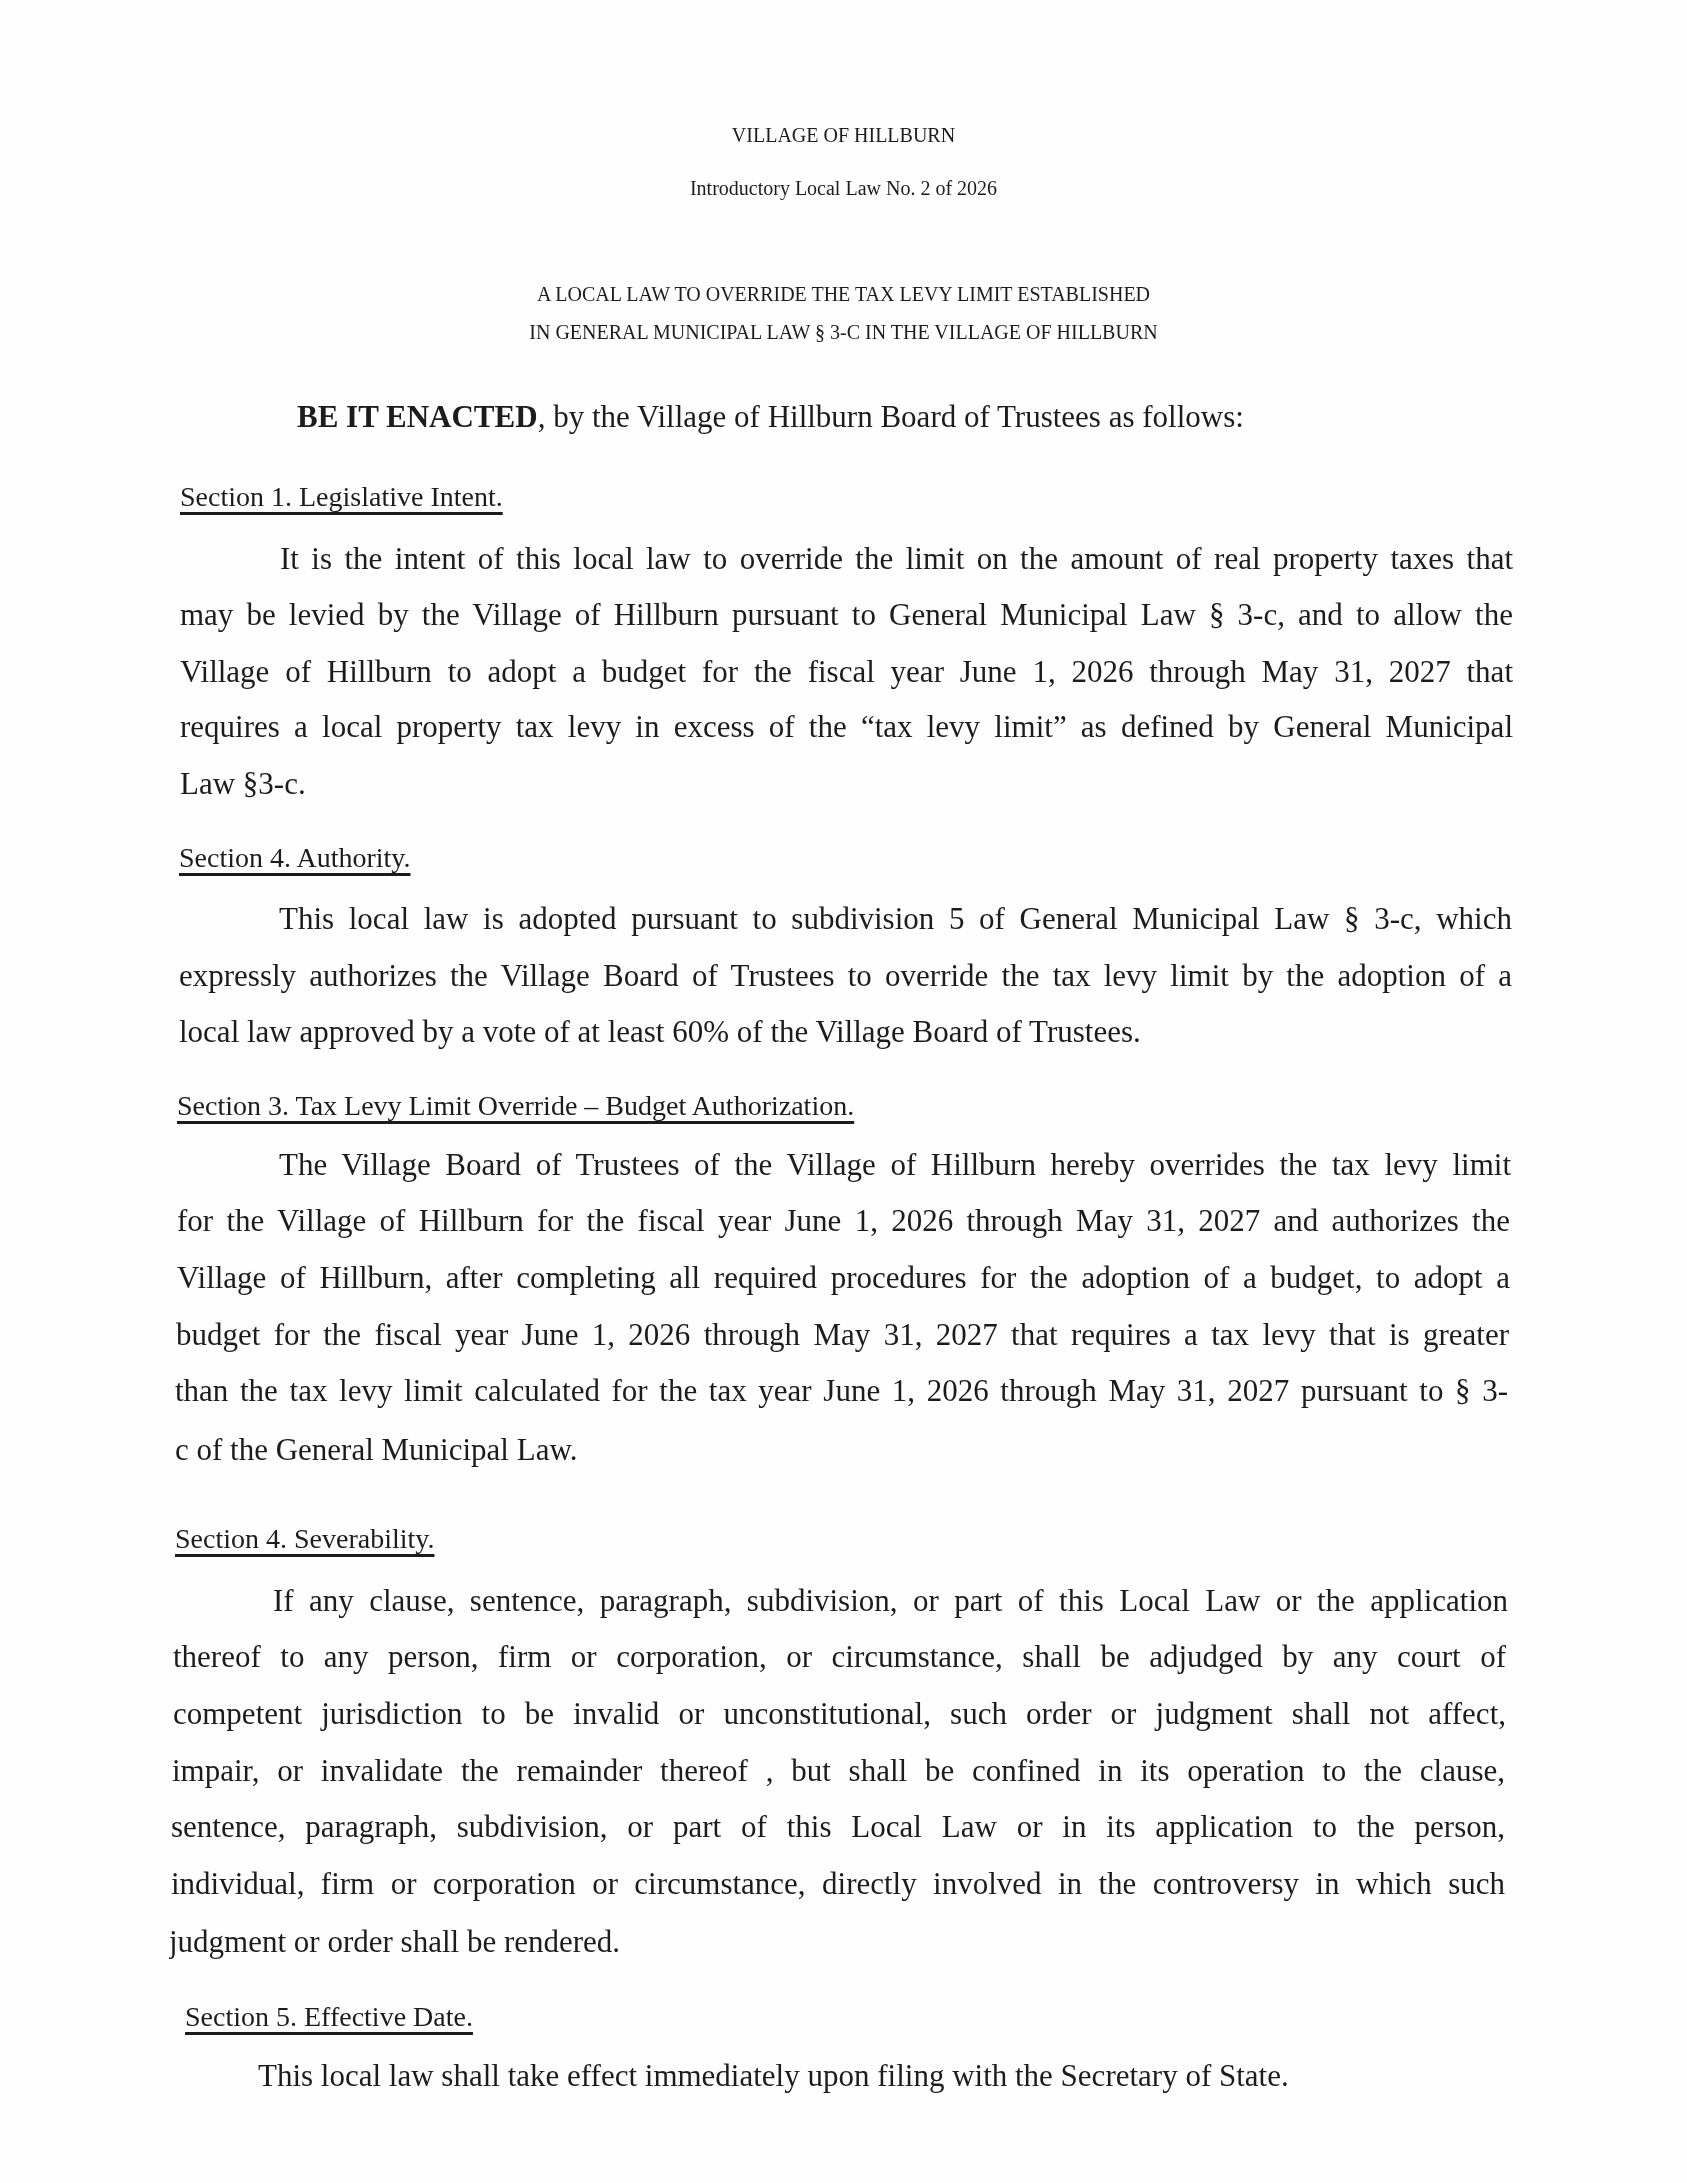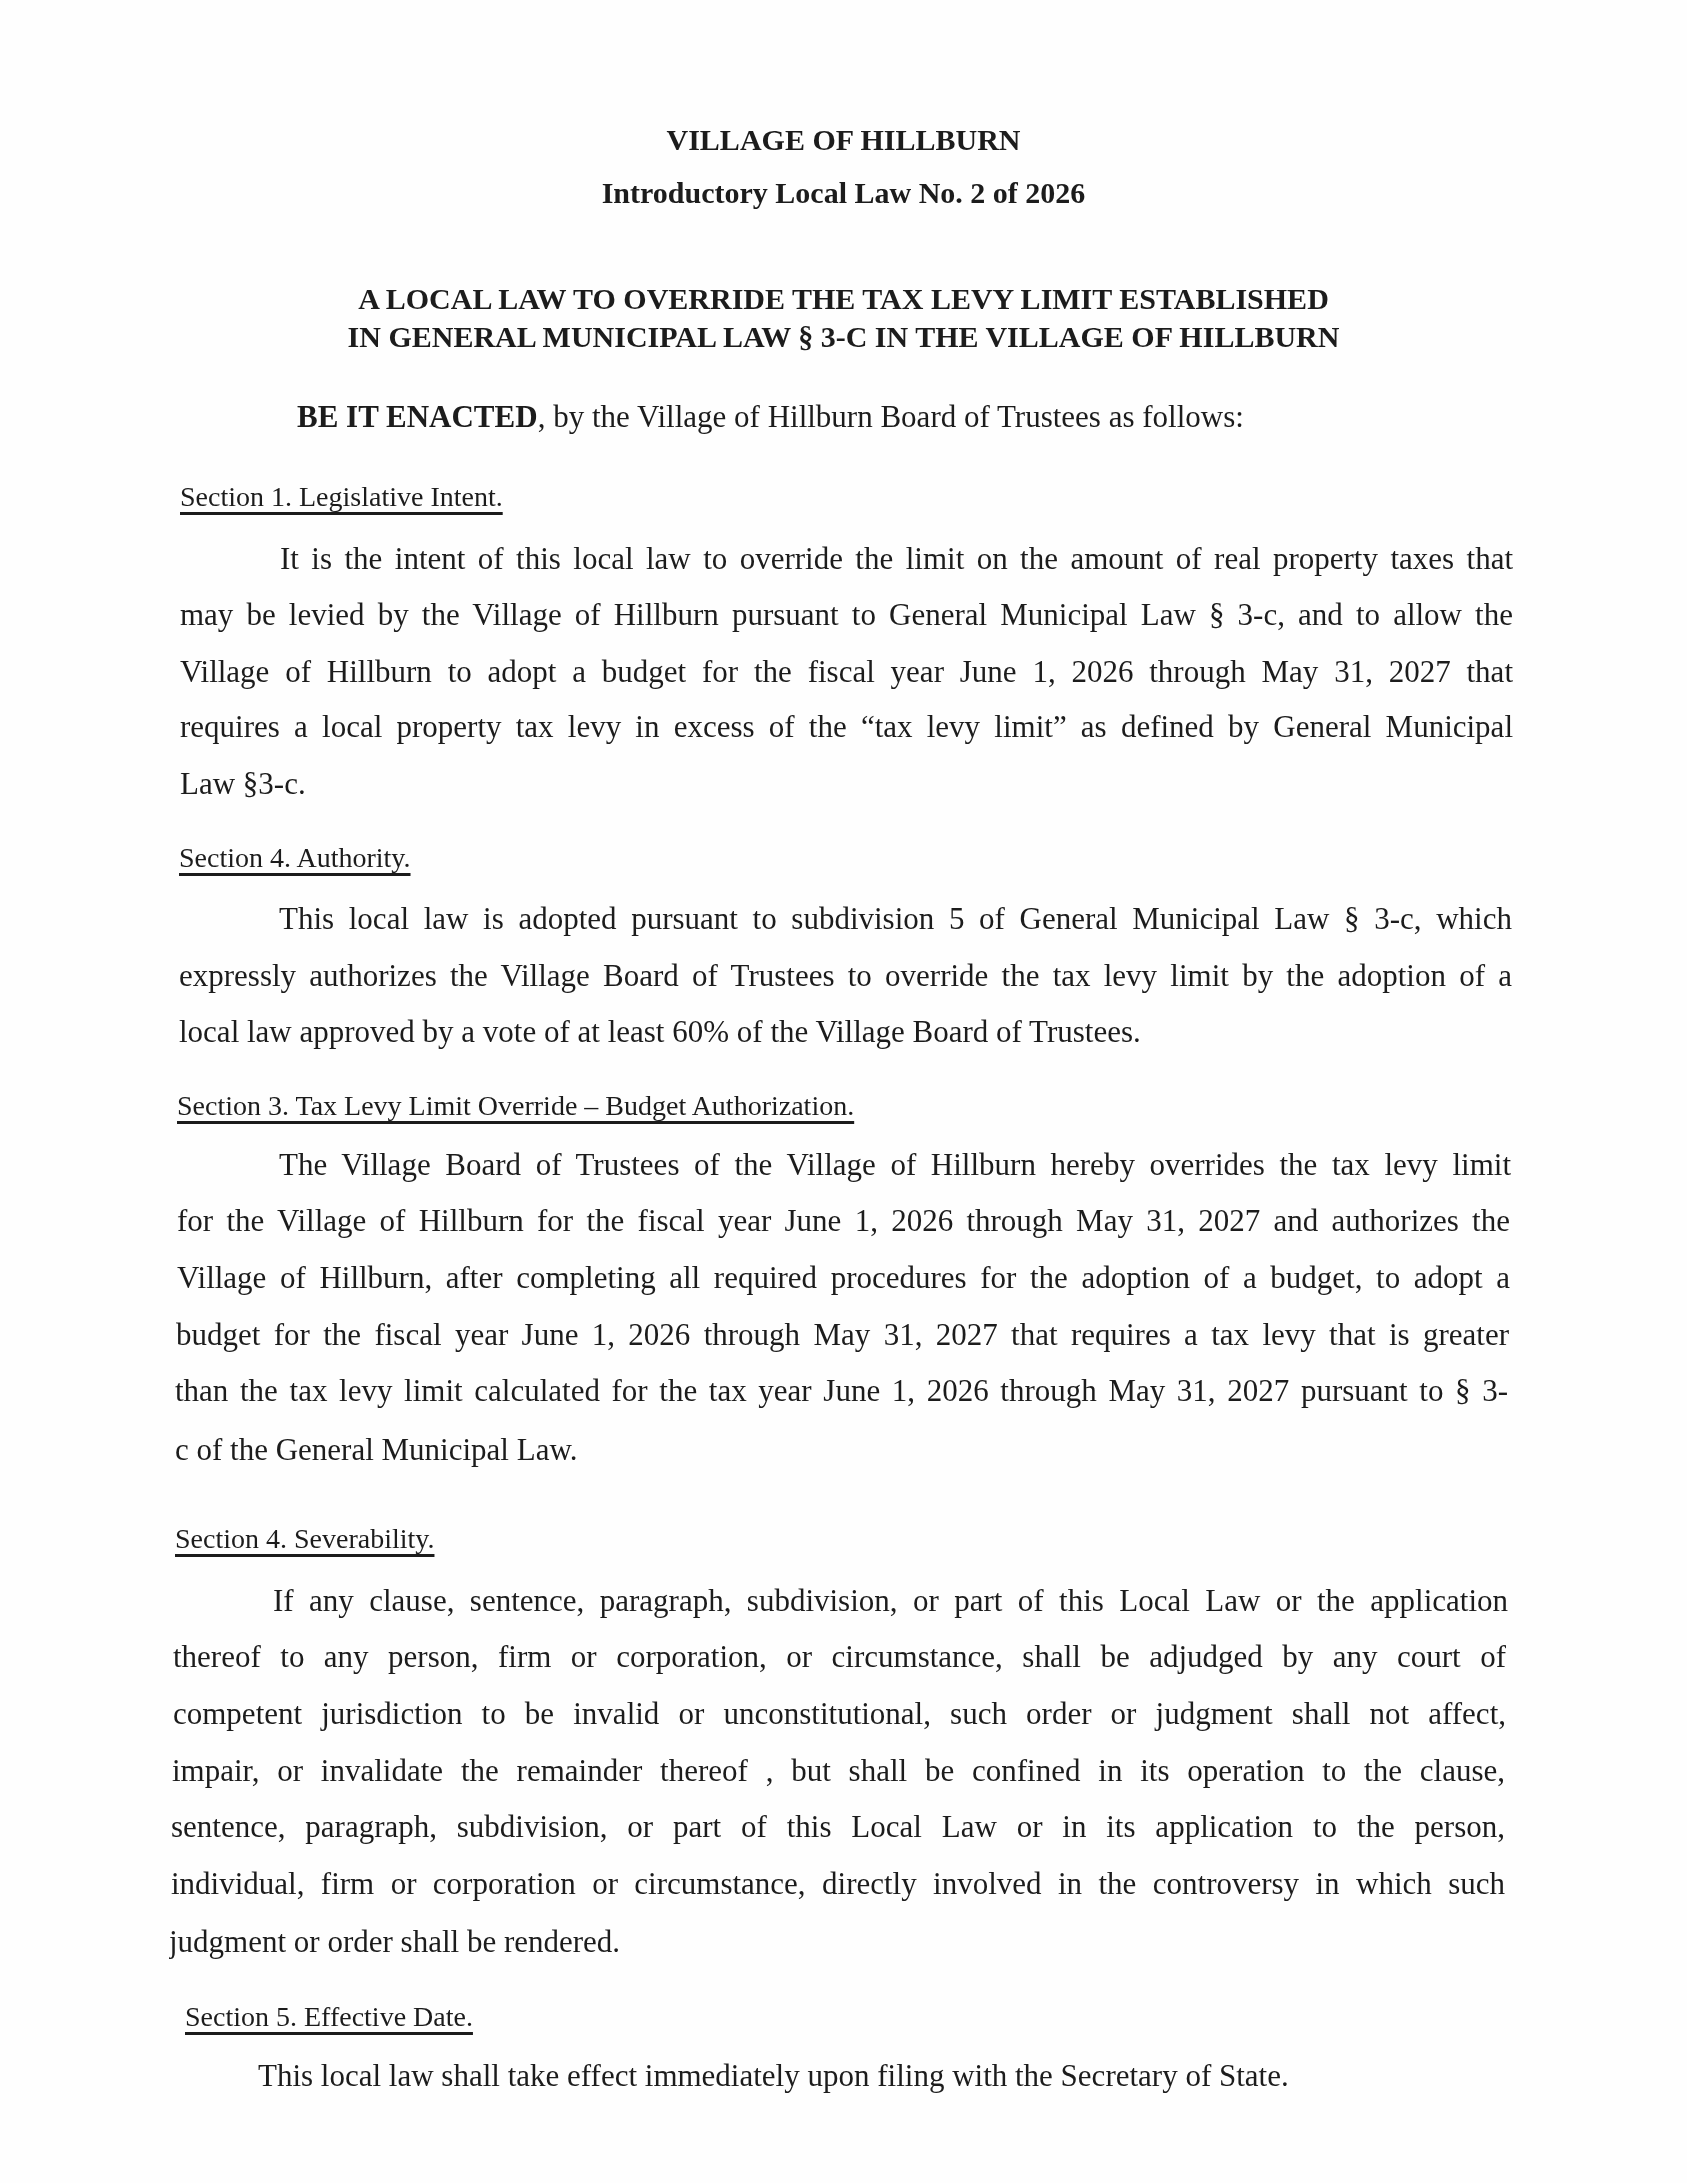--- a/index.html
+++ b/index.html
@@ -27,26 +27,26 @@
     position: absolute;
     white-space: nowrap;
     line-height: 1;
   }
   .center {
     left: 0;
     width: 1687px;
     text-align: center;
   }
   .hdr {
-    font-weight: bold;
-    font-size: 30px;
+    font-weight: normal;
+    font-size: 20px;
   }
   .title {
-    font-weight: bold;
-    font-size: 30px;
+    font-weight: normal;
+    font-size: 20px;
   }
   .body {
     font-size: 31px;
   }
   .just {
     text-align: justify;
     text-align-last: justify;
     white-space: normal;
     height: 34px;
     overflow: hidden;

